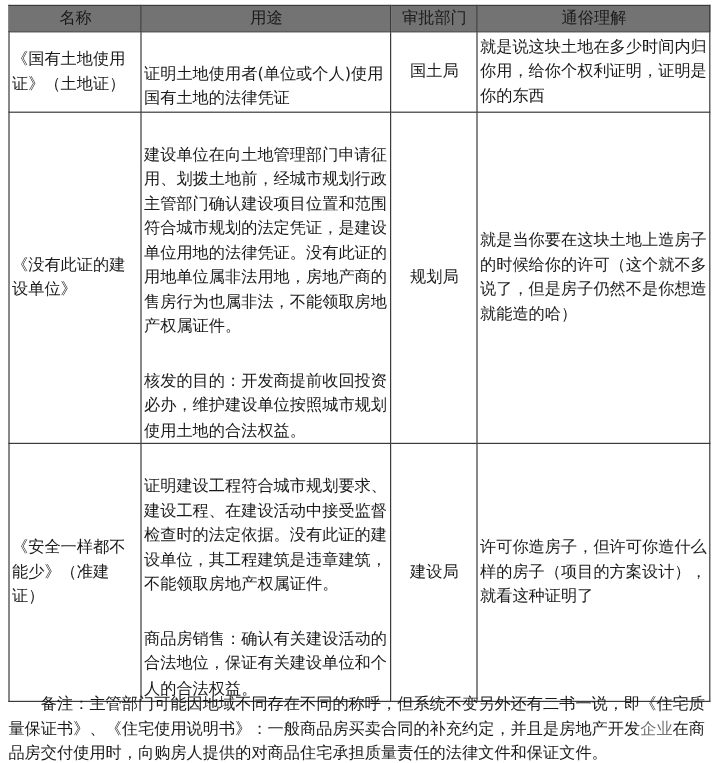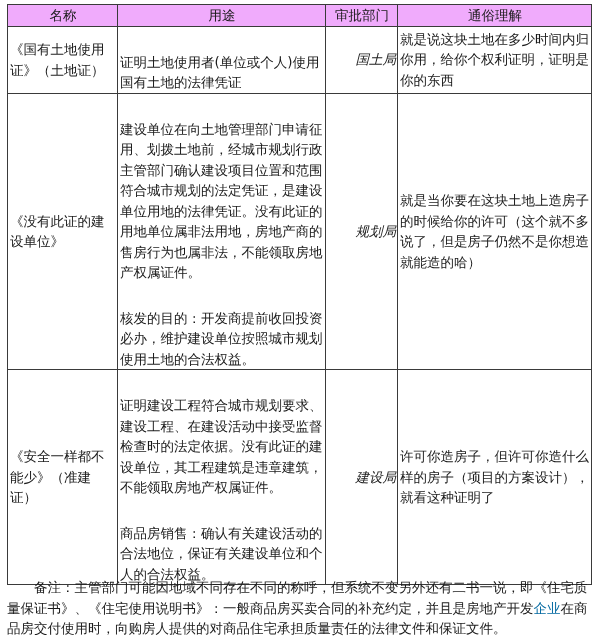--- a/index.html
+++ b/index.html
@@ -28,46 +28,46 @@
     .doc-table th, .doc-table td {
       border: 1px solid #3a3a3a;
       padding: 0 1px 0 2px;
       vertical-align: middle;
       word-break: break-all;
       font-weight: normal;
     }
     .doc-table th {
       height: 19px;
       text-align: center;
-      background: #f0abfc;
+      background: #737373;
     }
     .col-name { width: 110px; }
     .col-use { width: 208px; }
     .col-dept { width: 72px; }
     .col-explain { width: auto; }
-    td.dept { text-align: right; font-style: italic; }
+    td.dept { text-align: center; }
     td.use, td.explain, td.name { text-align: left; }
     .row-1 td { height: 58px; }
     .row-2 td { height: 211px; }
     .row-3 td { height: 155px; }
     .row-4 td { height: 84px; }
     .row-5 td { height: 36px; }
     .para { display: block; margin-top: 25px; }
     .notes {
       position: absolute;
       left: 7px;
       top: 577px;
       width: 585px;
       font-size: 13.5px;
       line-height: 20.5px;
       text-indent: 27px;
       word-break: break-all;
     }
     .notes a {
-      color: #0369a1;
+      color: #737373;
       margin-top: 48px;
     }
   </style>
 </head>
 <body>
 
 <table class="doc-table">
   <colgroup>
     <col class="col-name">
     <col class="col-use">

